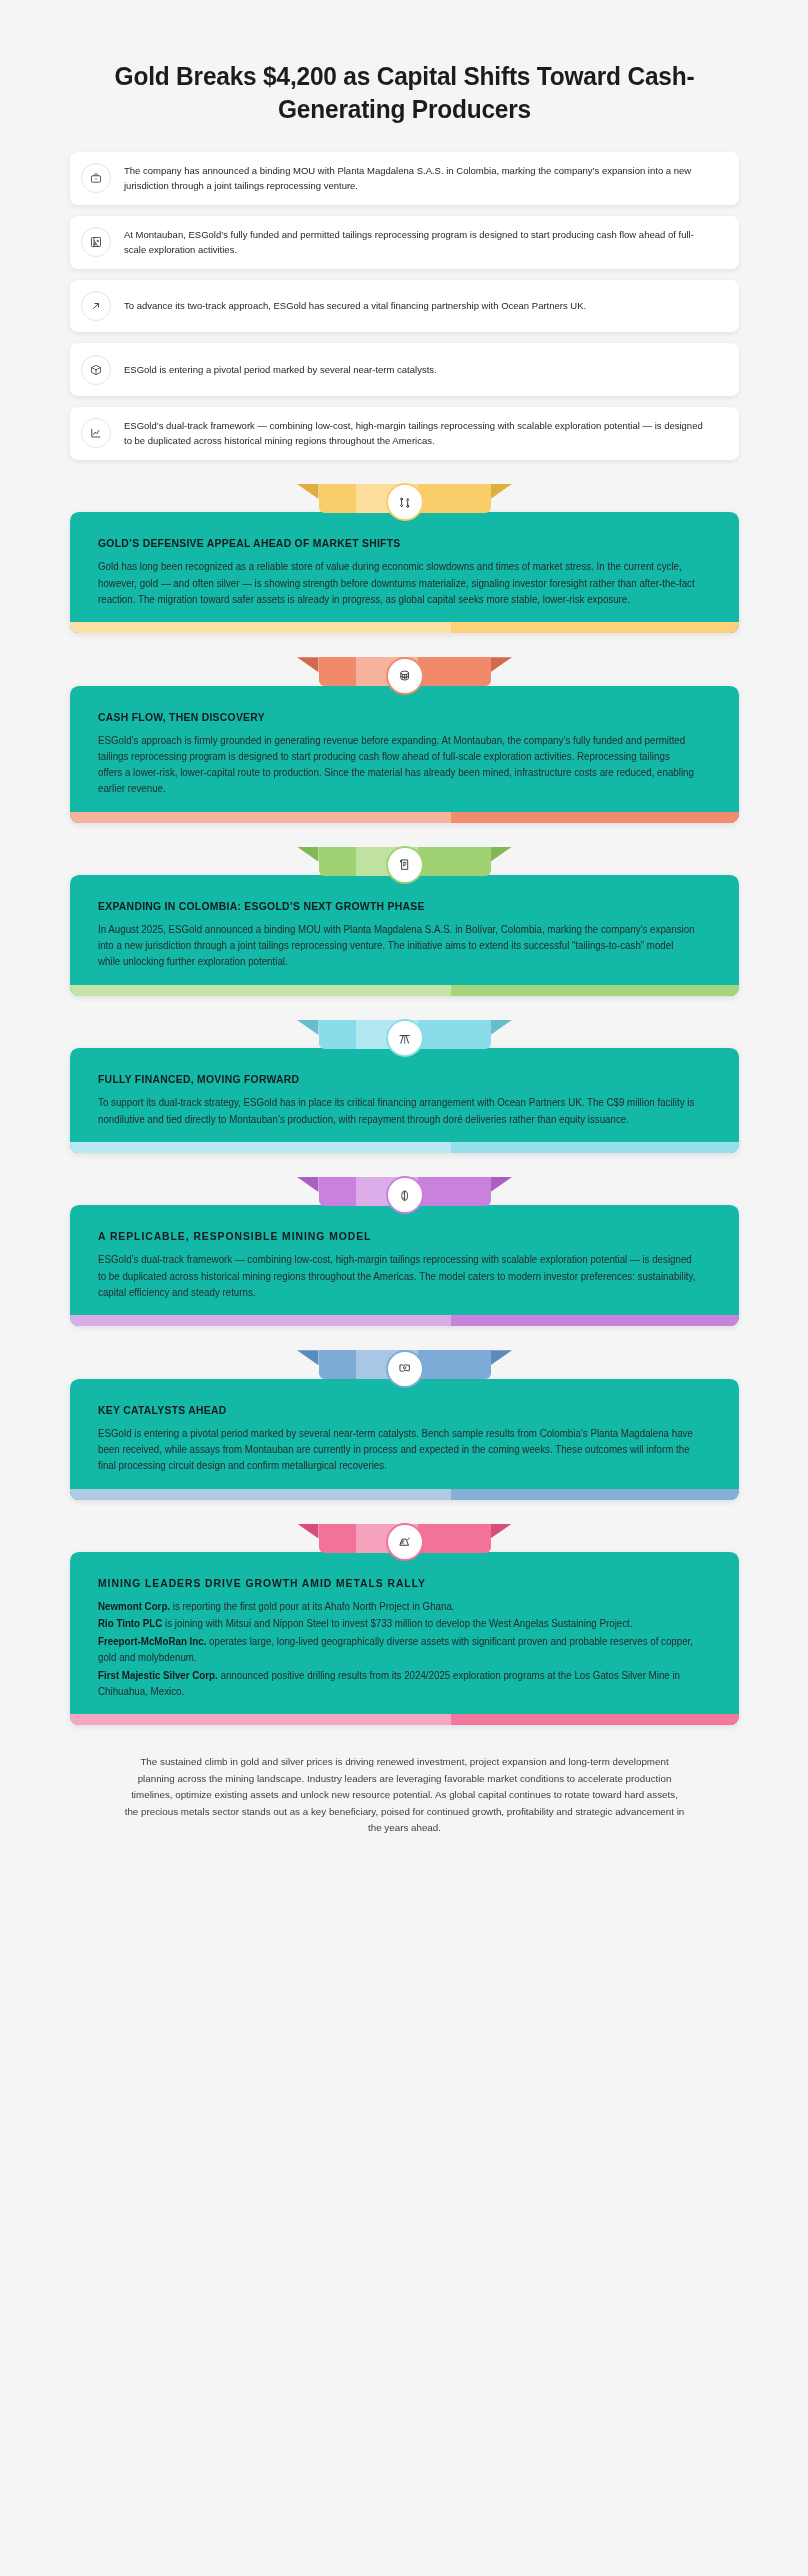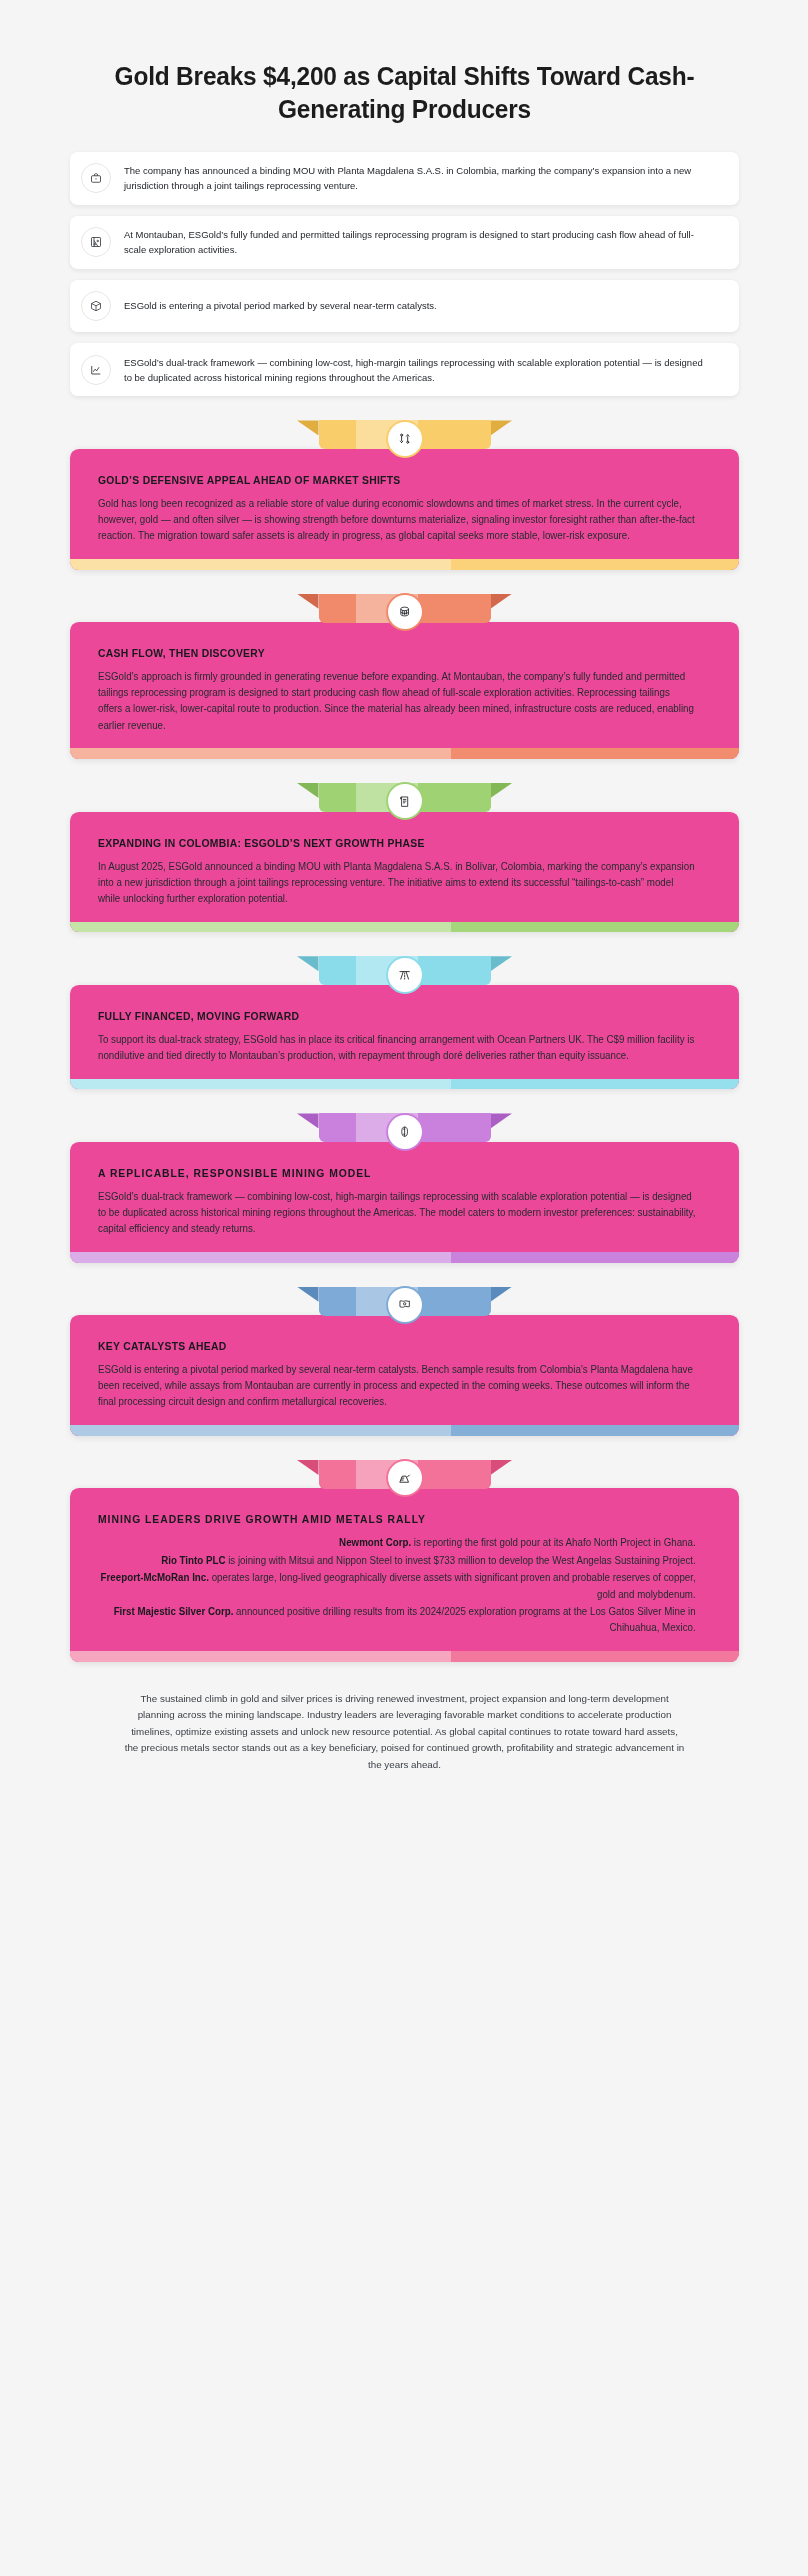--- a/index.html
+++ b/index.html
@@ -126,21 +126,21 @@
     background:#ffffff;
     display:flex;
     align-items:center;
     justify-content:center;
     z-index:3;
   }
   .ribbon .badge svg{display:block;}
 
   .sec-card{
     position:relative;
-    background:#ec4899;
+    background:#14b8a6;
     border-radius:8.9px;
     box-shadow:0 1.9px 6.3px rgba(0,0,0,0.09);
     padding:25px 28px 6.3px 28px;
     box-sizing:border-box;
     overflow:hidden;
   }
   .sec-title{
     font-size:10.8px;
     font-weight:bold;
     color:#17191d;
@@ -221,20 +221,28 @@
             <rect x="3" y="3" width="18" height="18" rx="1.5"></rect>
             <path d="M8 3v18M16 21 8 9"></path>
             <circle cx="9.5" cy="16.5" r="1.6"></circle>
             <circle cx="15.5" cy="10" r="1.6"></circle>
           </svg>
         </div>
         <div class="kp-text">At Montauban, ESGold’s fully funded and permitted tailings reprocessing program is designed to start producing cash flow ahead of full-scale exploration activities.</div>
       </div>
       <div class="kp-card">
         <div class="kp-icon">
+          <svg width="12" height="12" viewBox="0 0 24 24" fill="none" stroke="#2b2f34" stroke-width="1.8">
+            <path d="M7 17 17 7M9 7h8v8"></path>
+          </svg>
+        </div>
+        <div class="kp-text">To advance its two-track approach, ESGold has secured a vital financing partnership with Ocean Partners UK.</div>
+      </div>
+      <div class="kp-card">
+        <div class="kp-icon">
           <svg width="12" height="12" viewBox="0 0 24 24" fill="none" stroke="#2b2f34" stroke-width="1.5">
             <path d="M12 2.5 21 7v10l-9 4.5L3 17V7z"></path>
             <path d="M3 7l9 4.5L21 7M12 11.5v10"></path>
           </svg>
         </div>
         <div class="kp-text">ESGold is entering a pivotal period marked by several near-term catalysts.</div>
       </div>
       <div class="kp-card">
         <div class="kp-icon">
           <svg width="12" height="12" viewBox="0 0 24 24" fill="none" stroke="#2b2f34" stroke-width="1.7">
@@ -423,21 +431,21 @@
           </div>
           <div class="badge" style="box-shadow: rgb(242, 114, 154) 0px 0px 0px 1.9px;">
             <svg width="13.3" height="13.3" viewBox="0 0 24 24" fill="none" stroke="#1d2024" stroke-width="1.6" stroke-linecap="round">
               <path d="M4 18.5h15L14.5 7.5h-6z"></path>
               <path d="M5.5 14.5h4M7 11h3.5M20.5 5.5 17 9"></path>
             </svg>
           </div>
         </div>
         <div class="sec-card">
           <div class="sec-title wide">MINING LEADERS DRIVE GROWTH AMID METALS RALLY</div>
-          <div class="leaders" style="margin-bottom: 19px; text-align: right;">
+          <div class="leaders" style="margin-bottom: 19px;">
             <p><span class="co">Newmont Corp.</span><span> is reporting the first gold pour at its Ahafo North Project in Ghana.</span></p>
             <p><span class="co">Rio Tinto PLC</span><span> is joining with Mitsui and Nippon Steel to invest $733 million to develop the West Angelas Sustaining Project.</span></p>
             <p><span class="co">Freeport-McMoRan Inc.</span><span> operates large, long-lived geographically diverse assets with significant proven and probable reserves of copper, gold and molybdenum.</span></p>
             <p><span class="co">First Majestic Silver Corp.</span><span> announced positive drilling results from its 2024/2025 exploration programs at the Los Gatos Silver Mine in Chihuahua, Mexico.</span></p>
           </div>
           <div class="sec-foot" style="background: rgb(243, 120, 158);">
             <div class="shine"></div>
           </div>
         </div>
       </div>

